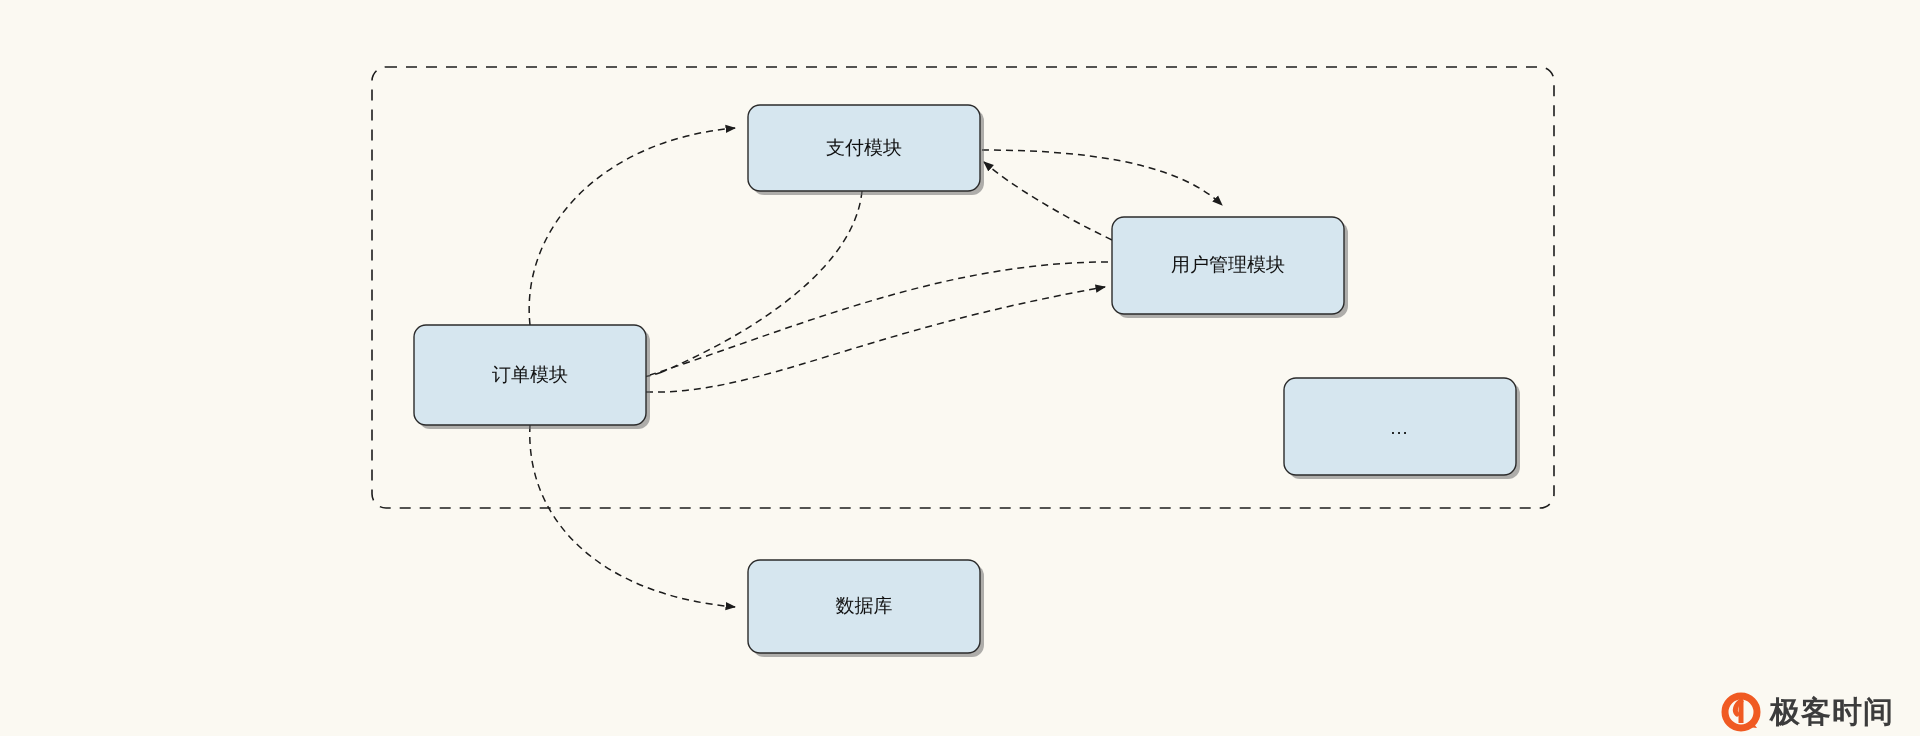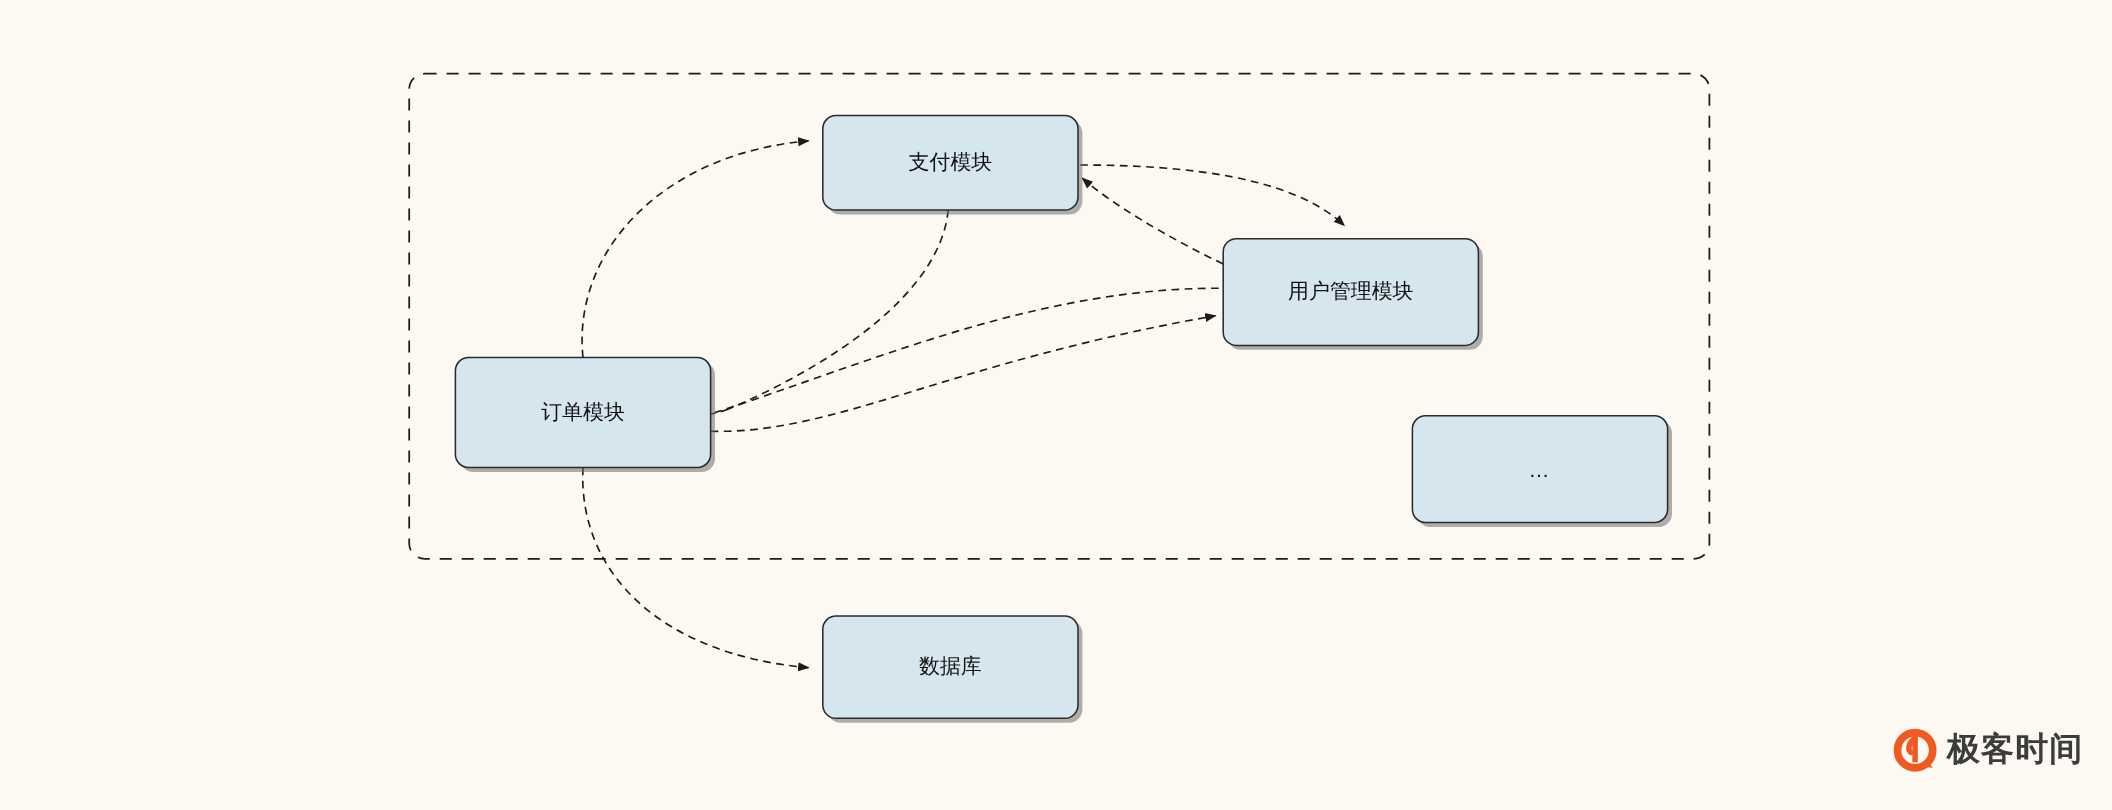--- a/index.html
+++ b/index.html
@@ -53,21 +53,21 @@
   }
   .edge {
     fill: none;
     stroke: #1c1c1c;
     stroke-width: 1.5;
     stroke-dasharray: 7 5;
   }
   .watermark {
     position: absolute;
     right: 26px;
-    bottom: 34px;
+    bottom: 4px;
     display: flex;
     align-items: center;
     gap: 9px;
     user-select: none;
   }
   .wm-text {
     font-family: "Liberation Sans", "DejaVu Sans", sans-serif;
     font-size: 30px;
     font-weight: 700;
     color: #3c3c3c;

